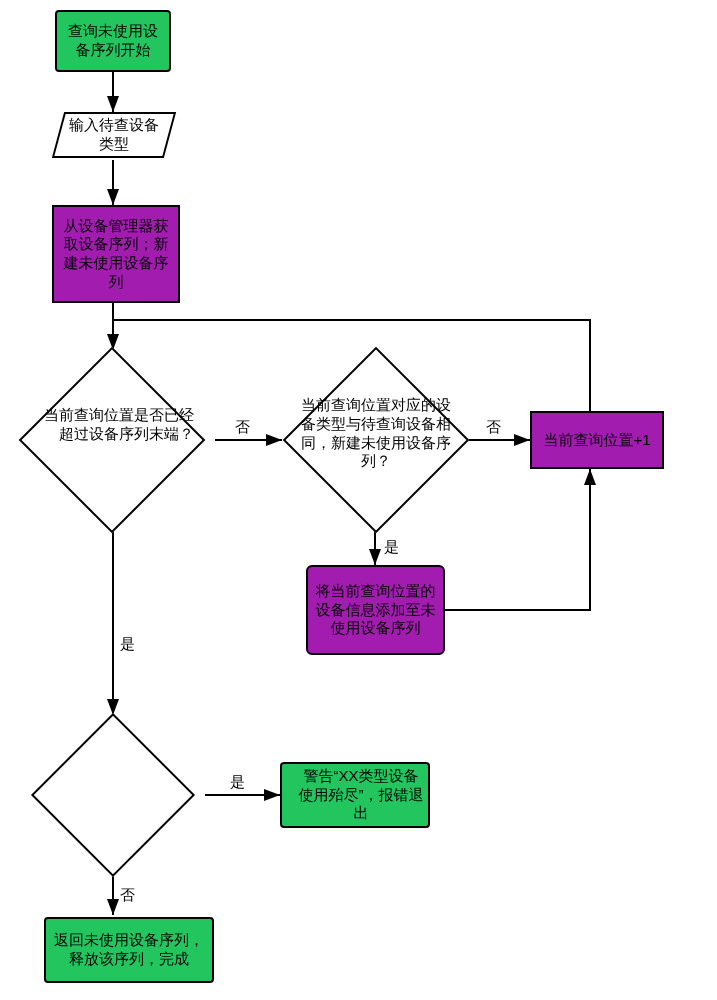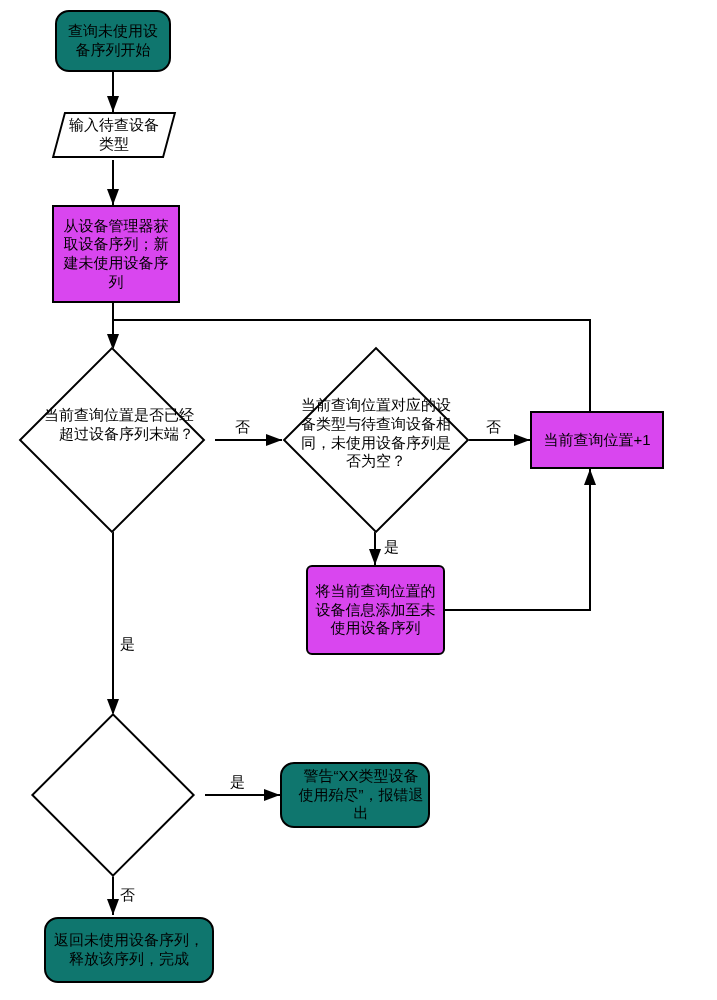--- a/index.html
+++ b/index.html
@@ -22,26 +22,26 @@
     box-sizing: border-box;
     display: flex;
     align-items: center;
     justify-content: center;
     text-align: center;
     line-height: 1.25;
     padding: 4px;
   }
   .terminator {
     border: 2px solid #000;
-    border-radius: 14px;
-    background: #0f766e;
+    border-radius: 4px;
+    background: #22c55e;
   }
   .process {
     border: 2px solid #000;
-    background: #d946ef;
+    background: #a21caf;
   }
   .parallelogram {
     border: 2px solid #000;
     background: #fff;
     transform: skewX(-15deg);
   }
   .parallelogram > span {
     display: inline-block;
     transform: skewX(15deg);
   }
@@ -114,21 +114,21 @@
 </div>
 
 <div class="node process" style="left:52px; top:205px; width:128px; height:98px;">
   <span>从设备管理器获取设备序列；新建未使用设备序列</span>
 </div>
 
 <div class="diamond-shape" style="left:46px; top:374px; width:132px; height:132px;"></div>
 <div class="diamond-text" style="left:34px; top:406px; width:160px;text-align:right;">当前查询位置是否已经超过设备序列末端？</div>
 
 <div class="diamond-shape" style="left:310px; top:374px; width:132px; height:132px;"></div>
-<div class="diamond-text" style="left:297px; top:396px; width:158px;">当前查询位置对应的设备类型与待查询设备相同，未使用设备序列是否为空？</div>
+<div class="diamond-text" style="left:297px; top:396px; width:158px;">当前查询位置对应的设备类型与待查询设备相同，新建未使用设备序列？</div>
 
 <div class="node process" style="left:530px; top:411px; width:134px; height:58px;">
   <span>当前查询位置+1</span>
 </div>
 
 <div class="node process" style="left:306px; top:565px; width:139px; height:90px;border-radius:6px;">
   <span>将当前查询位置的设备信息添加至未使用设备序列</span>
 </div>
 
 <div class="diamond-shape" style="left:55px; top:737px; width:116px; height:116px;"></div>

